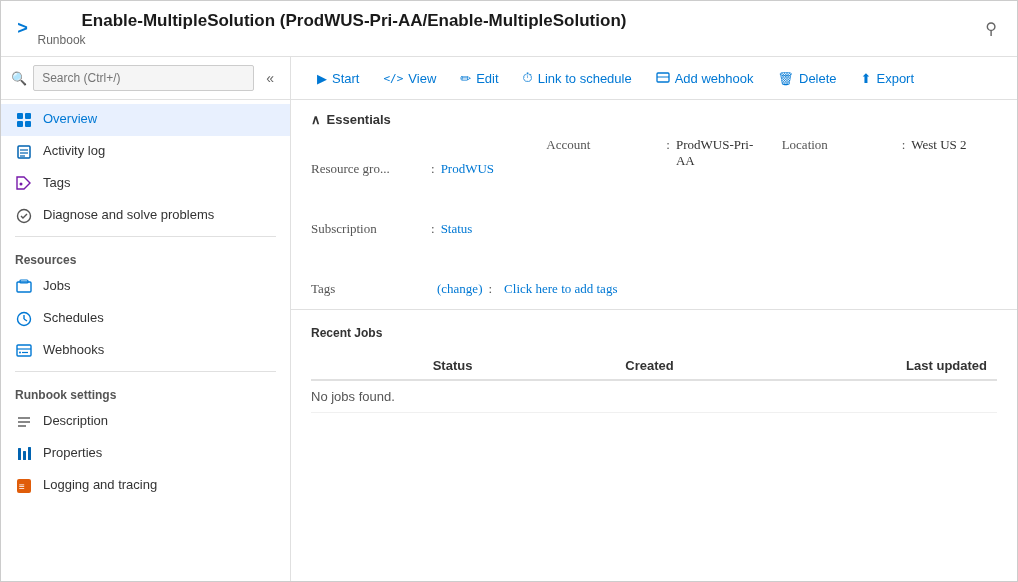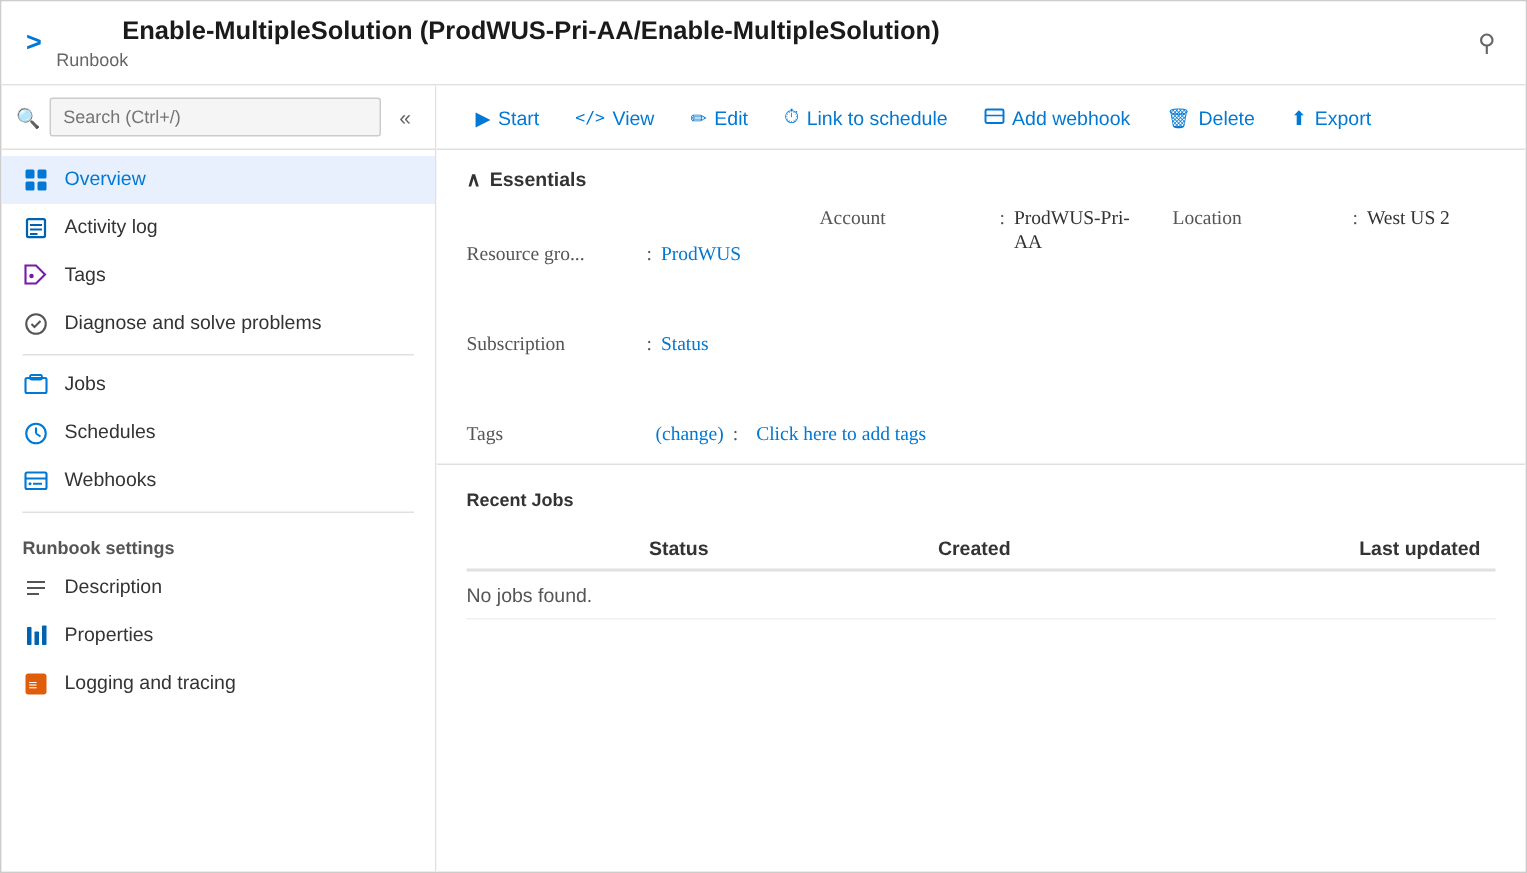--- a/index.html
+++ b/index.html
@@ -131,20 +131,21 @@
           <span class="nav-icon icon-diagnose">
             <svg width="16" height="16" viewBox="0 0 16 16">
                 <circle cx="8" cy="8" r="6.5" fill="none" stroke="#555" stroke-width="1.4"></circle>
                 <path d="M5 8 l2 2 4-4" stroke="#555" stroke-width="1.4" fill="none"></path>
               </svg>
           </span>
           <span>Diagnose and solve problems</span>
         </div>
 
         <hr class="nav-divider">
+        <div class="nav-group-label">Resources</div>
 
         <div class="nav-item">
           <span class="nav-icon">
             <svg width="16" height="16" viewBox="0 0 16 16">
                 <rect x="1" y="3" width="14" height="10" rx="1" fill="none" stroke="#0078d4" stroke-width="1.4"></rect>
                 <rect x="4" y="1" width="8" height="3" rx="1" fill="none" stroke="#0078d4" stroke-width="1.2"></rect>
               </svg>
           </span>
           <span>Jobs</span>
         </div>

